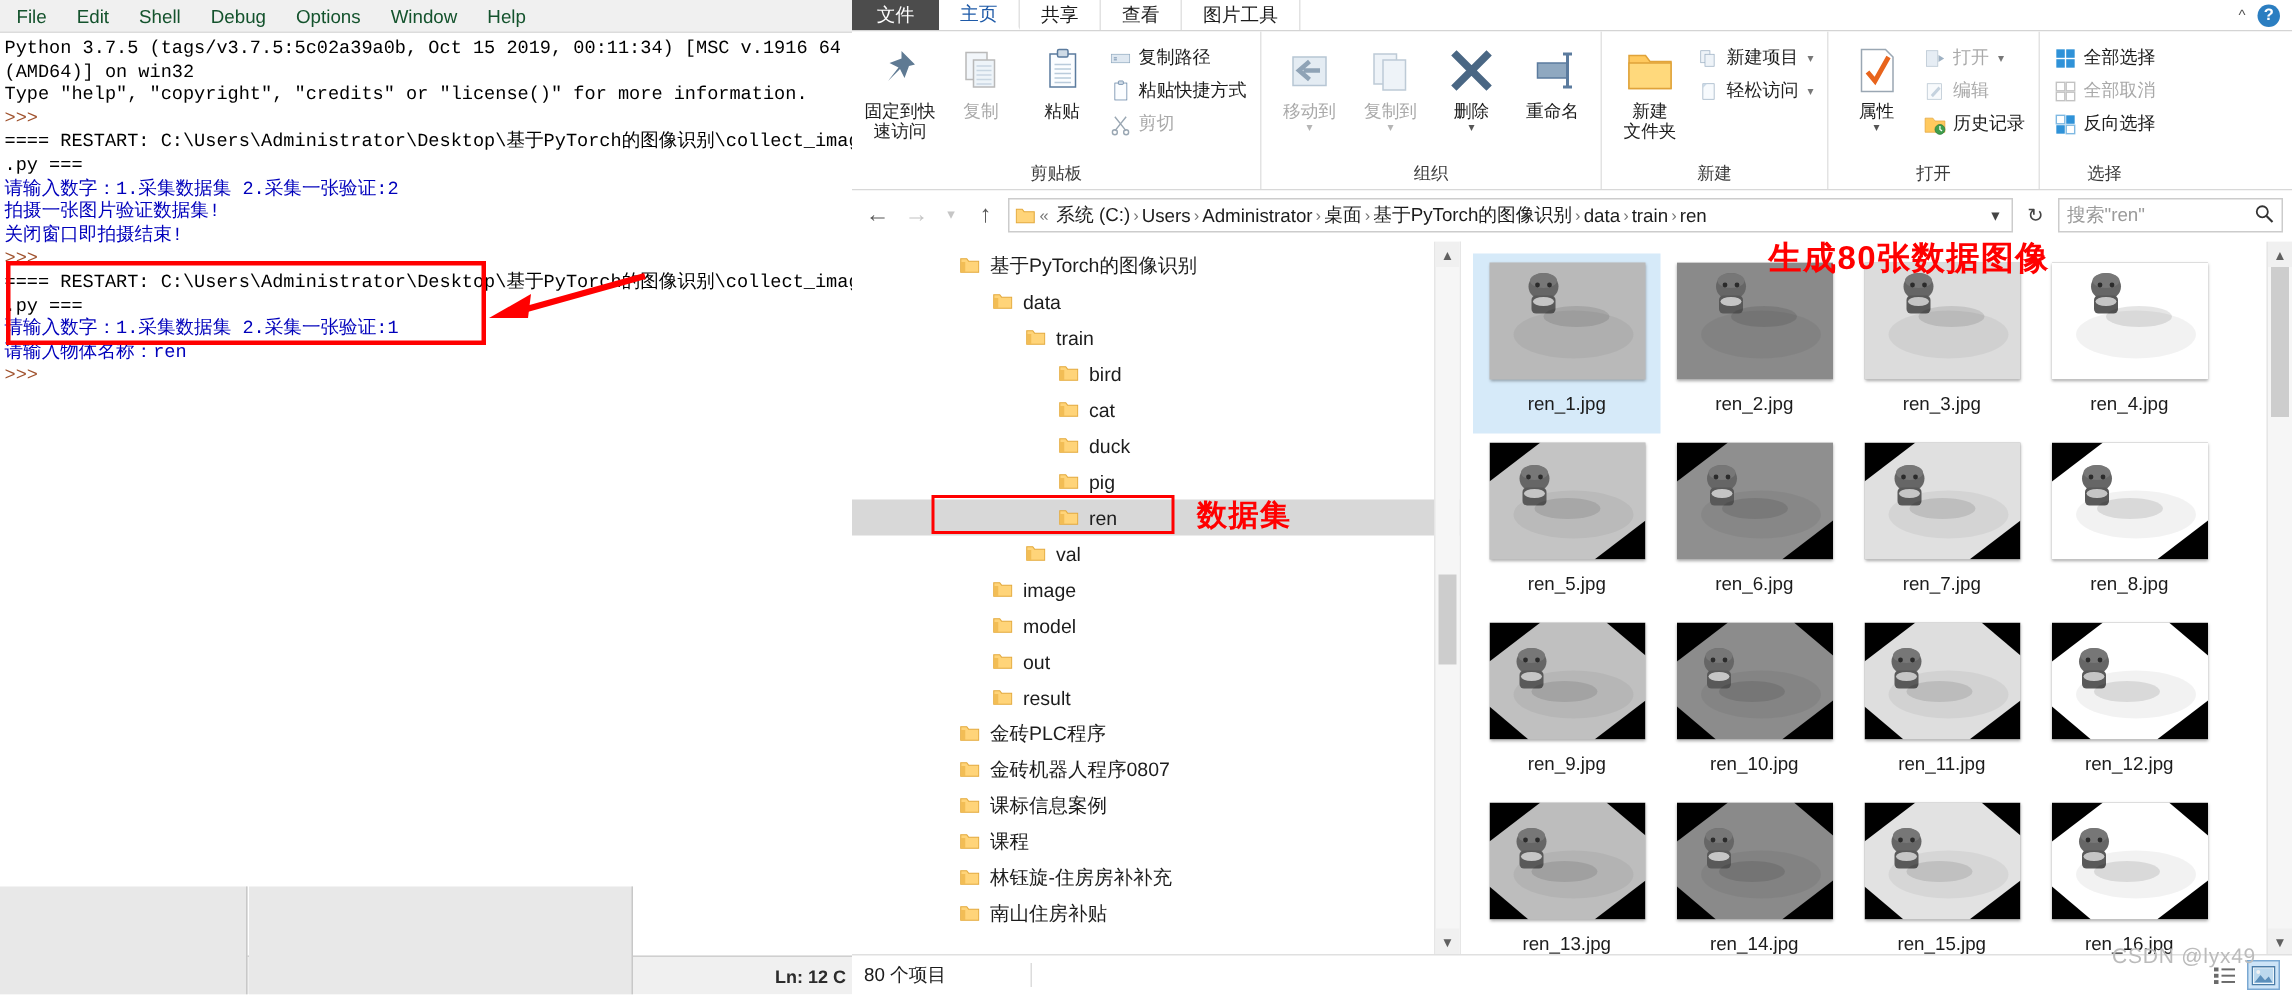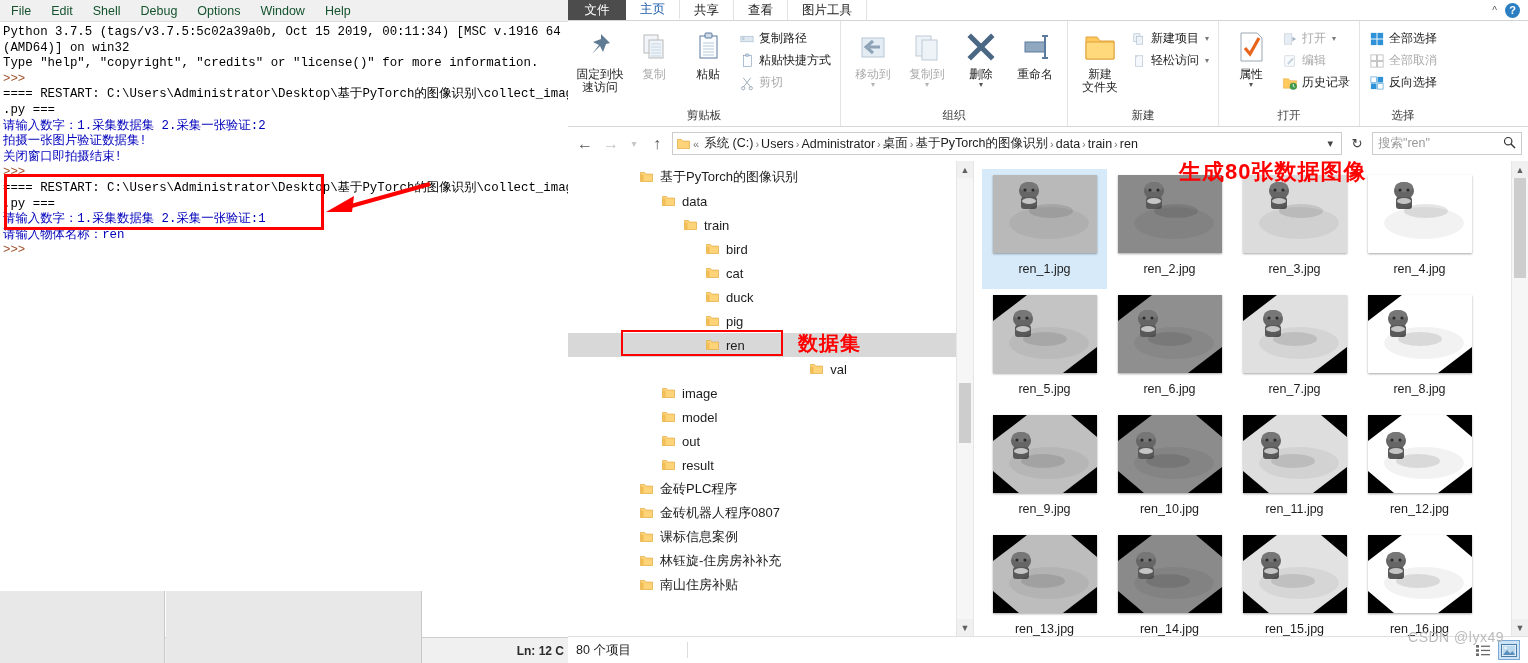--- a/index.html
+++ b/index.html
@@ -552,21 +552,21 @@
                 </svg></span>
               <span>pig</span>
             </div>
             <div class="trow sel" style="padding-left: 138px;">
               <span class="tfolder"><svg width="13" height="12" viewBox="0 0 13 12">
                   <path d="M0.5,1.5 h4 l1.2,1.6 h6.8 v7.4 h-12 z" fill="#ffd479" stroke="#e3a93c" stroke-width=".7"></path>
                   <path d="M0.5,3.6 h3 l0,6.9 h-3 z" fill="#f2bd55"></path>
                 </svg></span>
               <span>ren</span>
             </div>
-            <div class="trow" style="padding-left: 116px; justify-content: center;">
+            <div class="trow" style="padding-left: 116px;">
               <span class="tfolder"><svg width="13" height="12" viewBox="0 0 13 12">
                   <path d="M0.5,1.5 h4 l1.2,1.6 h6.8 v7.4 h-12 z" fill="#ffd479" stroke="#e3a93c" stroke-width=".7"></path>
                   <path d="M0.5,3.6 h3 l0,6.9 h-3 z" fill="#f2bd55"></path>
                 </svg></span>
               <span>val</span>
             </div>
             <div class="trow" style="padding-left: 94px;">
               <span class="tfolder"><svg width="13" height="12" viewBox="0 0 13 12">
                   <path d="M0.5,1.5 h4 l1.2,1.6 h6.8 v7.4 h-12 z" fill="#ffd479" stroke="#e3a93c" stroke-width=".7"></path>
                   <path d="M0.5,3.6 h3 l0,6.9 h-3 z" fill="#f2bd55"></path>
@@ -607,20 +607,27 @@
                   <path d="M0.5,3.6 h3 l0,6.9 h-3 z" fill="#f2bd55"></path>
                 </svg></span>
               <span>金砖机器人程序0807</span>
             </div>
             <div class="trow" style="padding-left: 72px;">
               <span class="tfolder"><svg width="13" height="12" viewBox="0 0 13 12">
                   <path d="M0.5,1.5 h4 l1.2,1.6 h6.8 v7.4 h-12 z" fill="#ffd479" stroke="#e3a93c" stroke-width=".7"></path>
                   <path d="M0.5,3.6 h3 l0,6.9 h-3 z" fill="#f2bd55"></path>
                 </svg></span>
               <span>课标信息案例</span>
+            </div>
+            <div class="trow" style="padding-left: 72px;">
+              <span class="tfolder"><svg width="13" height="12" viewBox="0 0 13 12">
+                  <path d="M0.5,1.5 h4 l1.2,1.6 h6.8 v7.4 h-12 z" fill="#ffd479" stroke="#e3a93c" stroke-width=".7"></path>
+                  <path d="M0.5,3.6 h3 l0,6.9 h-3 z" fill="#f2bd55"></path>
+                </svg></span>
+              <span>课程</span>
             </div>
             <div class="trow" style="padding-left: 72px;">
               <span class="tfolder"><svg width="13" height="12" viewBox="0 0 13 12">
                   <path d="M0.5,1.5 h4 l1.2,1.6 h6.8 v7.4 h-12 z" fill="#ffd479" stroke="#e3a93c" stroke-width=".7"></path>
                   <path d="M0.5,3.6 h3 l0,6.9 h-3 z" fill="#f2bd55"></path>
                 </svg></span>
               <span>林钰旋-住房房补补充</span>
             </div>
             <div class="trow" style="padding-left: 72px;">
               <span class="tfolder"><svg width="13" height="12" viewBox="0 0 13 12">

